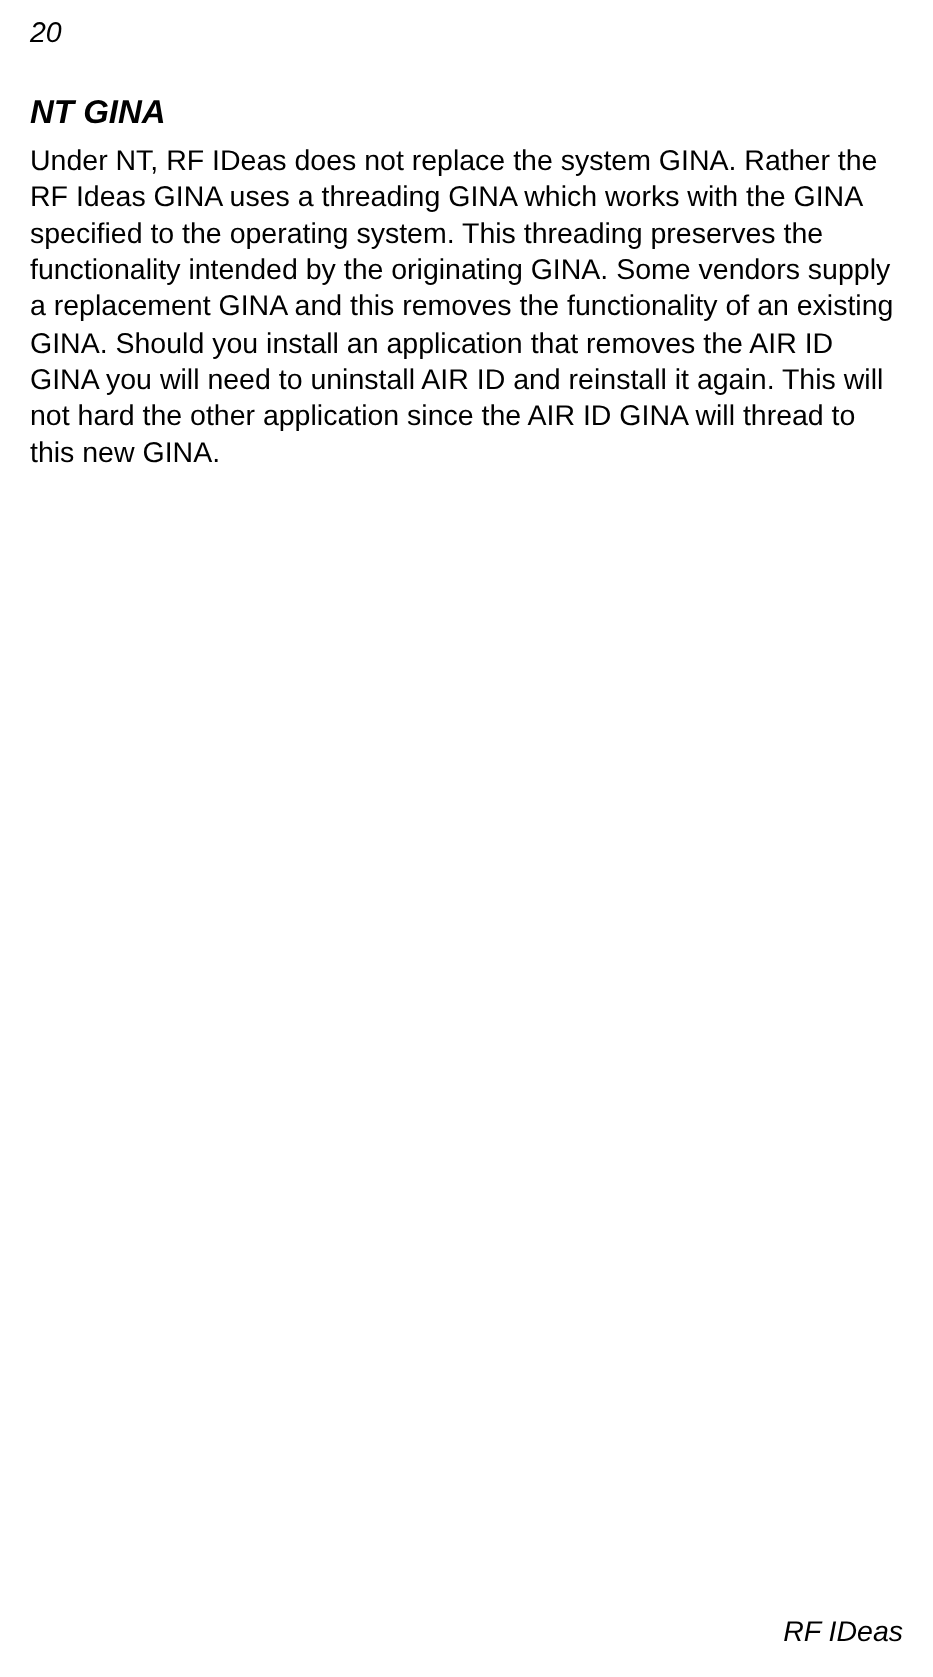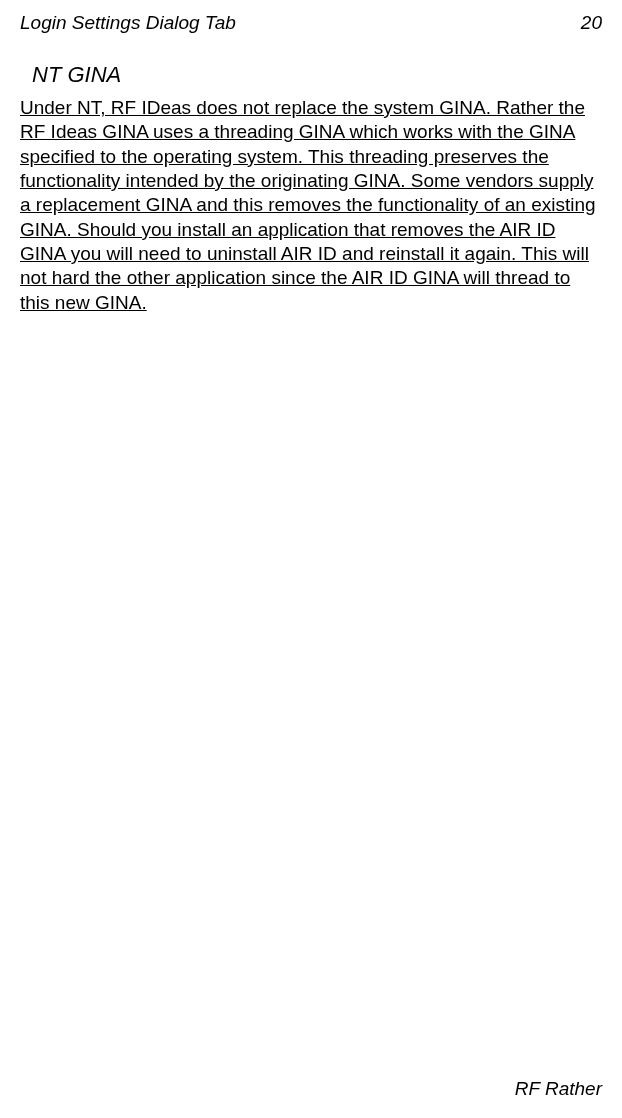--- a/index.html
+++ b/index.html
@@ -14,44 +14,41 @@
     }
     .header {
       display: flex;
       justify-content: space-between;
       align-items: baseline;
       font-style: italic;
       font-size: 19px;
       margin-bottom: 28px;
     }
     .section-title {
-      font-weight: normal;
+      font-weight: bold;
       font-style: italic;
       font-size: 22px;
       margin-bottom: 8px;
-      margin-left: 12px;
     }
     .body-paragraph {
       font-size: 19px;
       line-height: 1.28;
-      text-decoration: underline;
     }
     .footer {
       position: absolute;
       bottom: 18px;
       right: 20px;
       font-style: italic;
       font-size: 19px;
     }
   </style>
 </head>
 <body>
 
 <div class="header">
-  <span>Login Settings Dialog Tab</span>
   <span>20</span>
 </div>
 
 <div class="section-title">NT GINA</div>
 
 <p class="body-paragraph">Under NT, RF IDeas does not replace the system GINA.  Rather the RF Ideas GINA uses a threading GINA which works with the GINA specified to the operating system.  This threading preserves the functionality intended by the originating GINA.  Some vendors supply a replacement GINA and this removes the functionality of an existing GINA.  Should you install an application that removes the AIR ID GINA you will need to uninstall AIR ID  and reinstall it again. This will not hard the other application since the AIR ID GINA will thread to this new GINA.</p>
 
-<div class="footer">RF Rather</div>
+<div class="footer">RF IDeas</div>
 
 </body></html>

